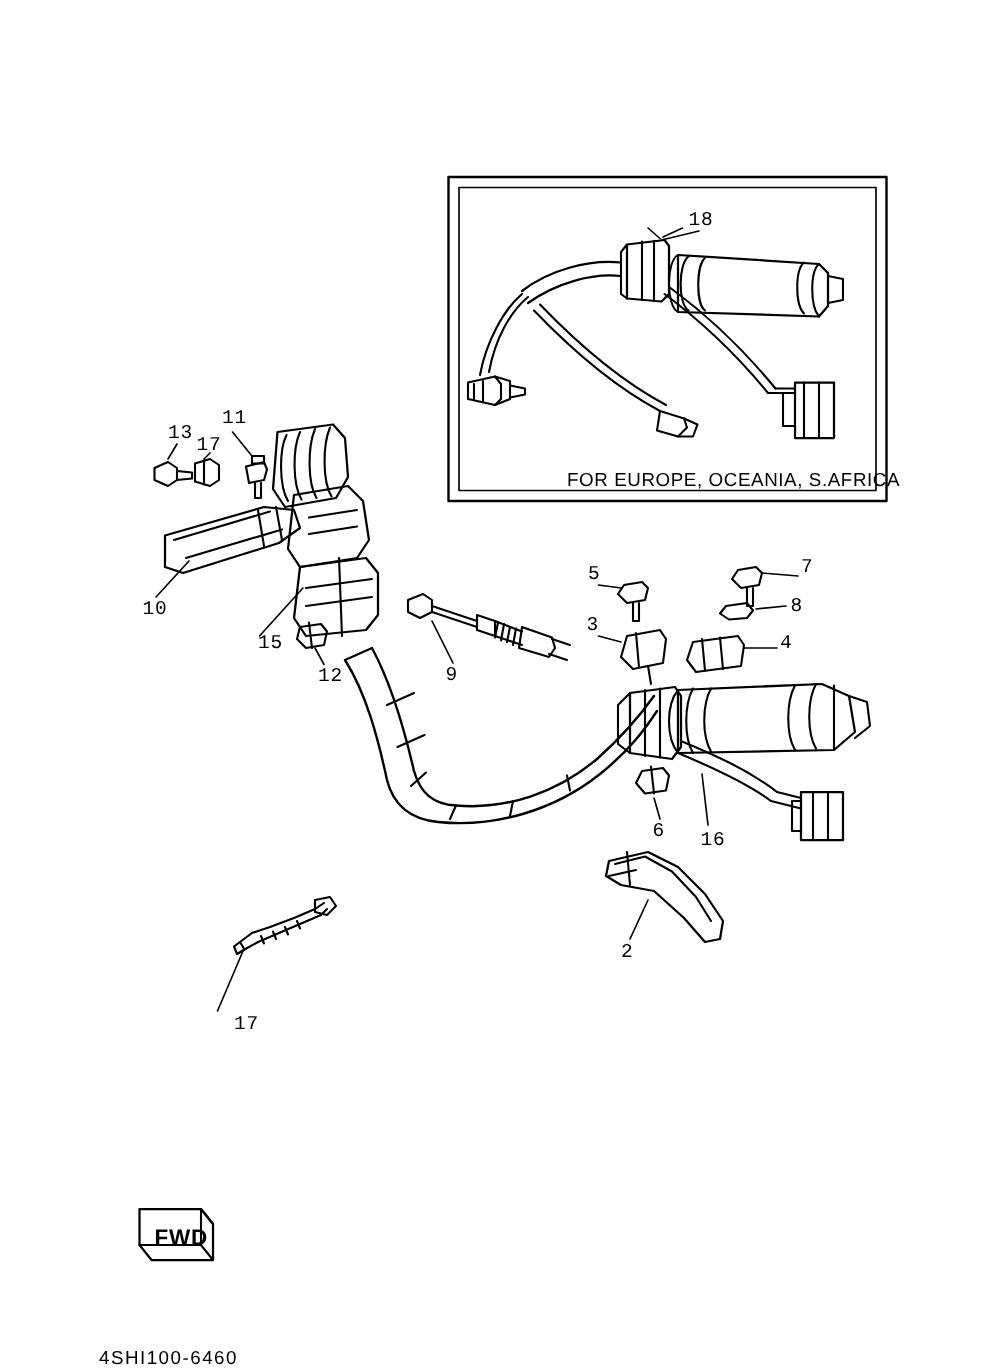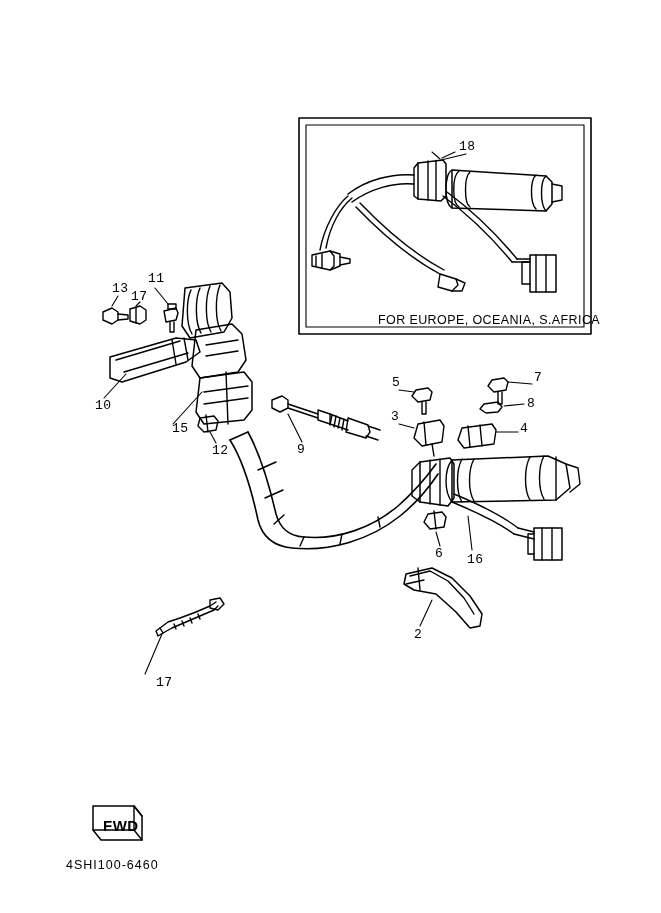--- a/index.html
+++ b/index.html
@@ -43,20 +43,21 @@
     color: #000;
     white-space: nowrap;
   }
   .partno {
     position: absolute;
     font-family: "Liberation Sans", sans-serif;
     font-size: 12.5px;
     letter-spacing: 1px;
     color: #000;
     white-space: nowrap;
+    margin-top: 40px;
   }
   .fwd-text {
     position: absolute;
     font-family: "Liberation Sans", sans-serif;
     font-size: 15px;
     font-weight: bold;
     letter-spacing: 0.5px;
     color: #000;
     white-space: nowrap;
   }

